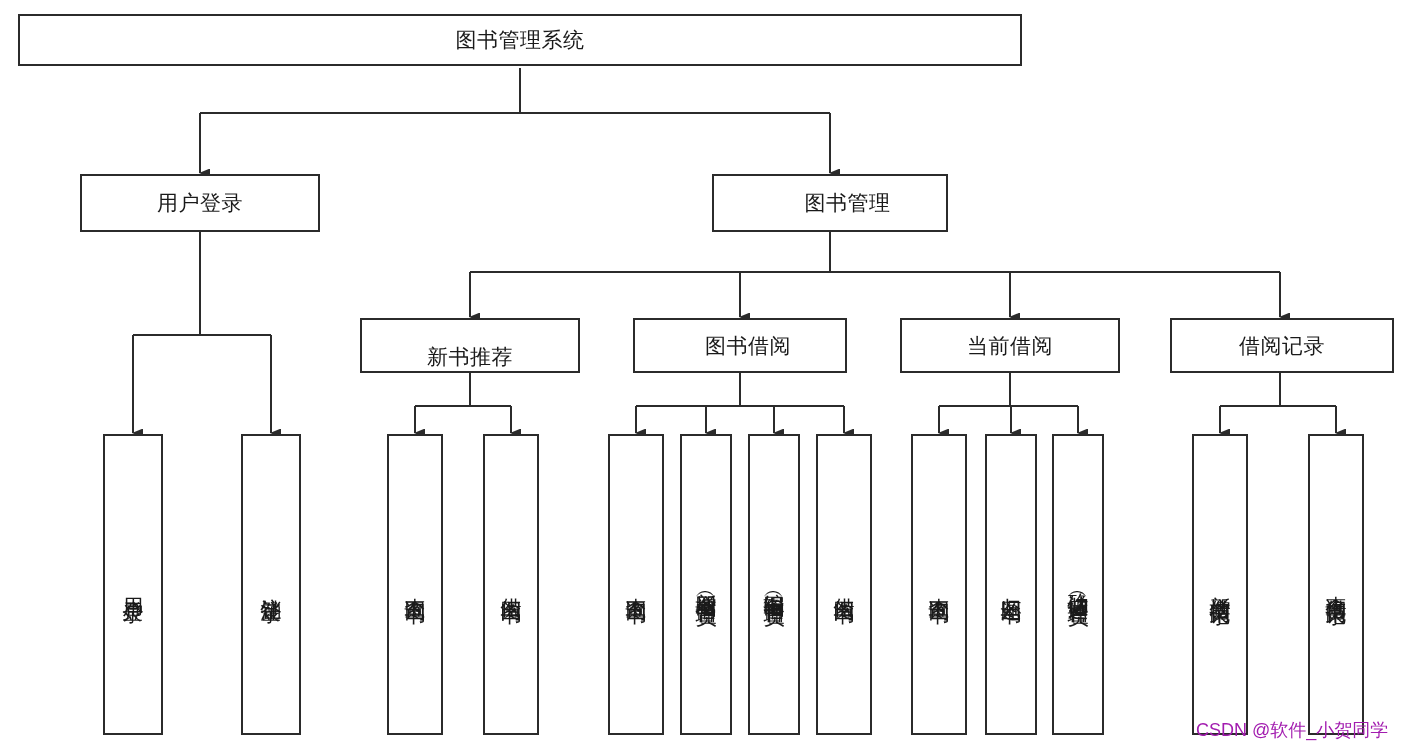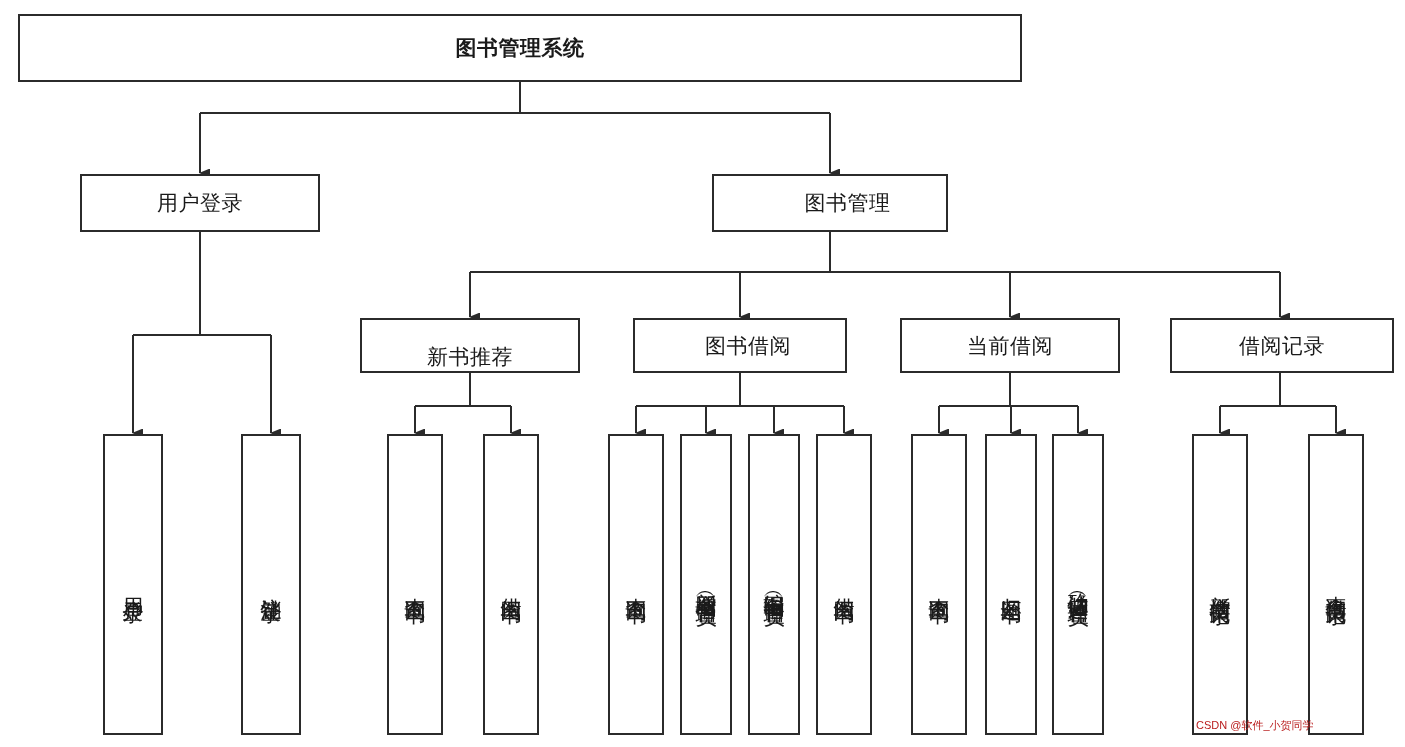--- a/index.html
+++ b/index.html
@@ -51,22 +51,22 @@
     line-height: 1.05;
   }
   .node.vert .vtext {
     writing-mode: vertical-rl;
     text-orientation: upright;
     display: block;
     text-align: center;
   }
   .watermark {
     position: absolute;
-    font-size: 11px;
-    color: #b91c1c;
+    font-size: 18px;
+    color: #a21caf;
     white-space: nowrap;
     user-select: none;
   }
 </style>
 </head>
 <body>
 
 <div id="canvas">
 
   <svg id="edges" viewBox="0 0 1405 747" xmlns="http://www.w3.org/2000/svg">
@@ -106,21 +106,21 @@
         <line x1="1011" y1="406" x2="1011" y2="433" stroke="#2b2b2b" stroke-width="2" marker-end="url(#arrowhead)"></line>
         <line x1="1078" y1="406" x2="1078" y2="433" stroke="#2b2b2b" stroke-width="2" marker-end="url(#arrowhead)"></line>
         <line x1="1280" y1="373" x2="1280" y2="406" stroke="#2b2b2b" stroke-width="2"></line>
         <line x1="1220" y1="406" x2="1336" y2="406" stroke="#2b2b2b" stroke-width="2"></line>
         <line x1="1220" y1="406" x2="1220" y2="433" stroke="#2b2b2b" stroke-width="2" marker-end="url(#arrowhead)"></line>
         <line x1="1336" y1="406" x2="1336" y2="433" stroke="#2b2b2b" stroke-width="2" marker-end="url(#arrowhead)"></line>
       </g>
   </svg>
 
   <div id="nodes-layer">
-      <div class="node horiz" style="left: 18px; top: 14px; width: 1004px; height: 68px; font-weight: bold;">
+      <div class="node horiz" style="left: 18px; top: 14px; width: 1004px; height: 52px;">
         <span class="htext">图书管理系统</span>
       </div>
       <div class="node horiz" style="left: 80px; top: 174px; width: 240px; height: 58px;">
         <span class="htext">用户登录</span>
       </div>
       <div class="node horiz" style="left: 712px; top: 174px; width: 236px; height: 58px; padding-left: 35px;">
         <span class="htext">图书管理</span>
       </div>
       <div class="node horiz" style="left: 360px; top: 318px; width: 220px; height: 55px; align-items: flex-end;">
         <span class="htext">新书推荐</span>

